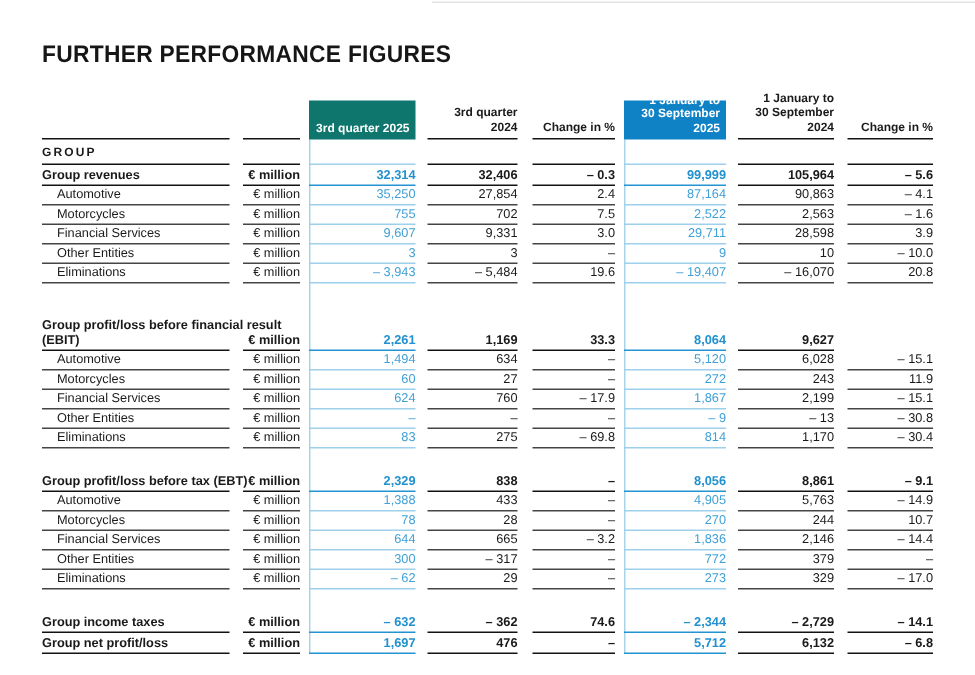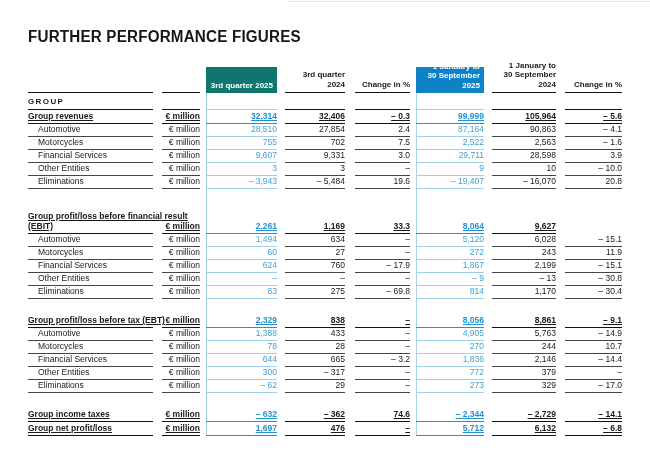--- a/index.html
+++ b/index.html
@@ -27,21 +27,21 @@
   .c2{width:60px;margin-left:8px;}
   .c3{width:55px;margin-left:10px;}
   .c4{width:68px;margin-left:6px;}
   .c5{width:64px;margin-left:8px;}
   .c6{width:57px;margin-left:9px;}
   .cell{box-sizing:border-box;align-self:stretch;display:flex;flex-direction:column;justify-content:flex-end;}
   .txt{padding-bottom:2px;font-size:8.5px;line-height:10px;white-space:nowrap;}
   .num .txt{text-align:right;}
   .unit .txt{text-align:right;}
   .indent .txt{padding-left:10px;}
-  .bold .txt{font-weight:bold;text-decoration:underline;}
+  .bold .txt{font-weight:bold;}
   
   .hrow{height:26px;}
   .hcell{border-bottom:1.5px solid #121212;}
   .htext{font-weight:bold;font-size:8px;line-height:9.5px;text-align:right;padding-bottom:3px;}
   .hbox{border-bottom:none;color:#fff;font-weight:bold;font-size:8px;line-height:9.5px;
         text-align:right;padding:0 4px 3px 0;}
   
   .grow{height:17px;}
   .group-label .txt{font-weight:bold;font-size:8px;letter-spacing:1.4px;}
   
@@ -122,21 +122,21 @@
       </div>
     </div>
     <div class="row r13">
       <div class="cell c-label bb-dark indent">
         <div class="txt">Automotive</div>
       </div>
       <div class="cell c-unit unit bb-dark">
         <div class="txt">€ million</div>
       </div>
       <div class="cell num c1 bb-blue">
-        <div class="txt t-blue">28,510</div>
+        <div class="txt t-blue">35,250</div>
       </div>
       <div class="cell num c2 bb-dark">
         <div class="txt">27,854</div>
       </div>
       <div class="cell num c3 bb-dark">
         <div class="txt">2.4</div>
       </div>
       <div class="cell num c4 bb-blue">
         <div class="txt t-blue">87,164</div>
       </div>

